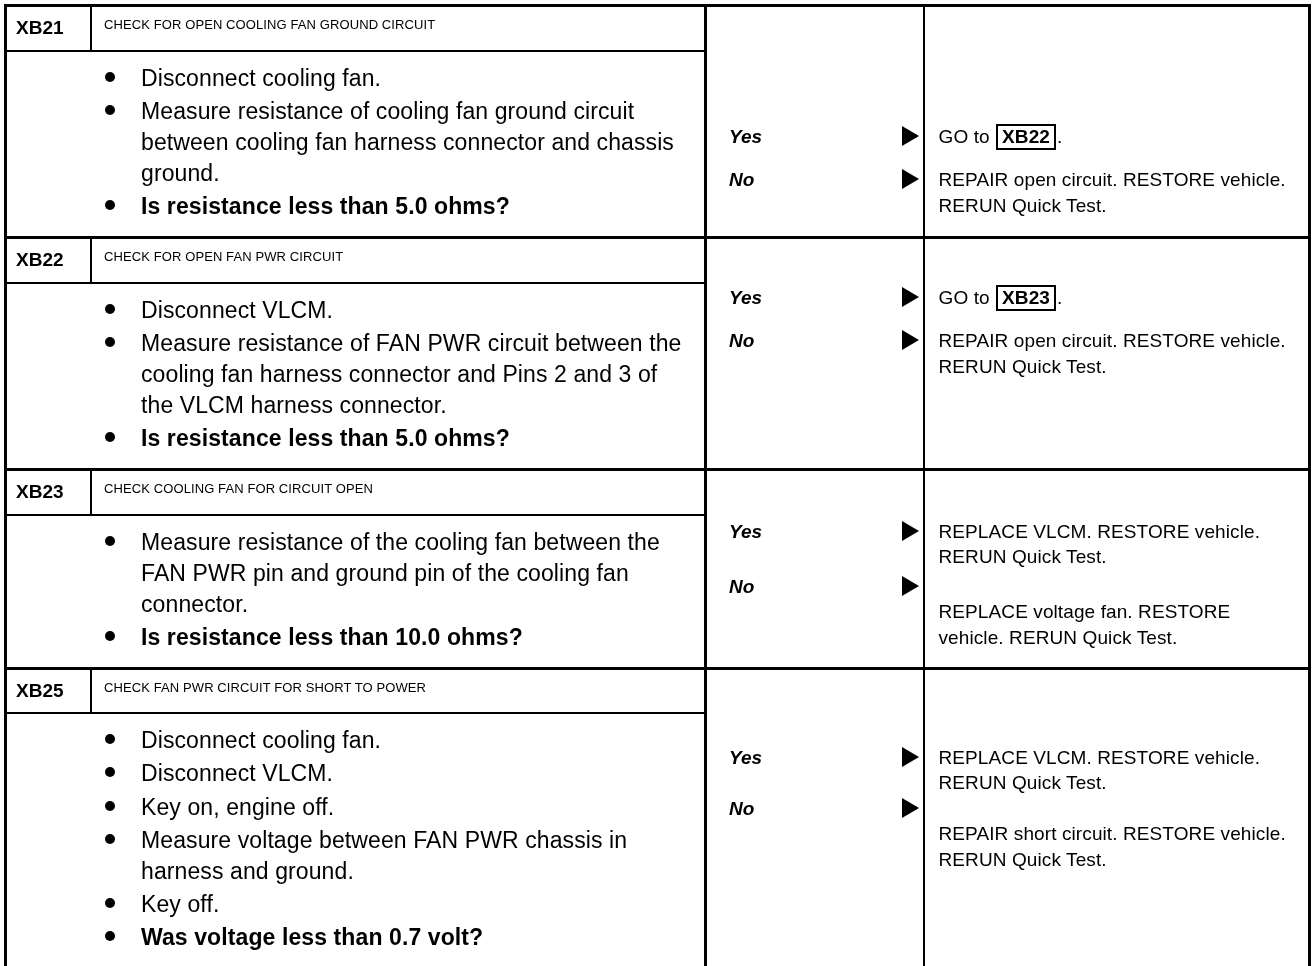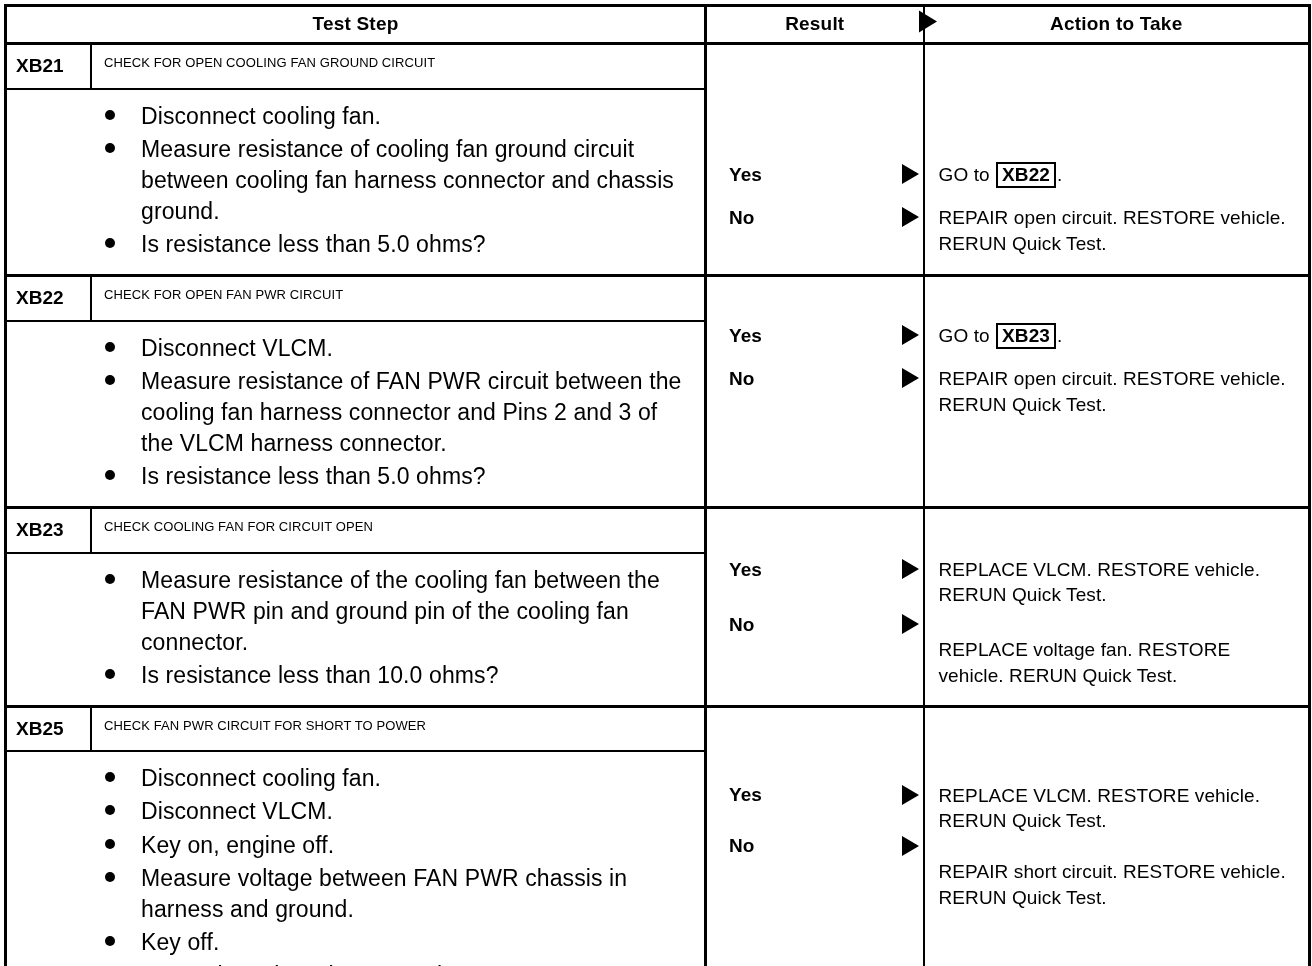--- a/index.html
+++ b/index.html
@@ -126,34 +126,35 @@
   ul.bullets li::before {
     content: "";
     position: absolute;
     left: 0;
     top: 9px;
     width: 10px;
     height: 10px;
     background: #000;
     border-radius: 50%;
   }
-  ul.bullets li.bold { font-weight: normal; }
+  ul.bullets li.bold { font-weight: bold; }
 
   
   .res-list {
     padding: 0;
     margin: 0;
     height: 100%;
     position: relative;
   }
   .res-row {
     display: flex;
-    align-items: center;
+    align-items: flex-end;
     justify-content: space-between;
     padding-right: 4px;
+    font-style: italic;
   }
   .res-label {
     font-size: 19px;
     font-weight: bold;
     padding-left: 22px;
     line-height: 1.3;
   }
   .res-arrow { padding-top: 2px; }
 
   
@@ -190,30 +191,20 @@
 <div class="sheet">
   <table class="diag">
     <colgroup>
       <col class="c-id">
         <col class="c-step">
         <col class="c-res">
         <col class="c-act">
     </colgroup>
 
     <tbody>
-        <tr class="hdr">
-      <td class="h-step" colspan="2">Test Step</td>
-      <td class="h-res">
-        <div class="hdr-res-inner">
-          <span>Result</span>
-          <span class="hdr-arrow"><i class="tri"></i></span>
-        </div>
-      </td>
-      <td>Action to Take</td>
-    </tr>
 
     <tr class="step-block not-last">
       <td class="cell-left" colspan="2">
         <div class="left-wrap">
           <div class="title-row">
             <div class="title-id">XB21</div>
             <div class="title-txt">CHECK FOR OPEN COOLING FAN GROUND CIRCUIT</div>
           </div>
           <ul class="bullets">
             <li>Disconnect cooling fan.</li>

